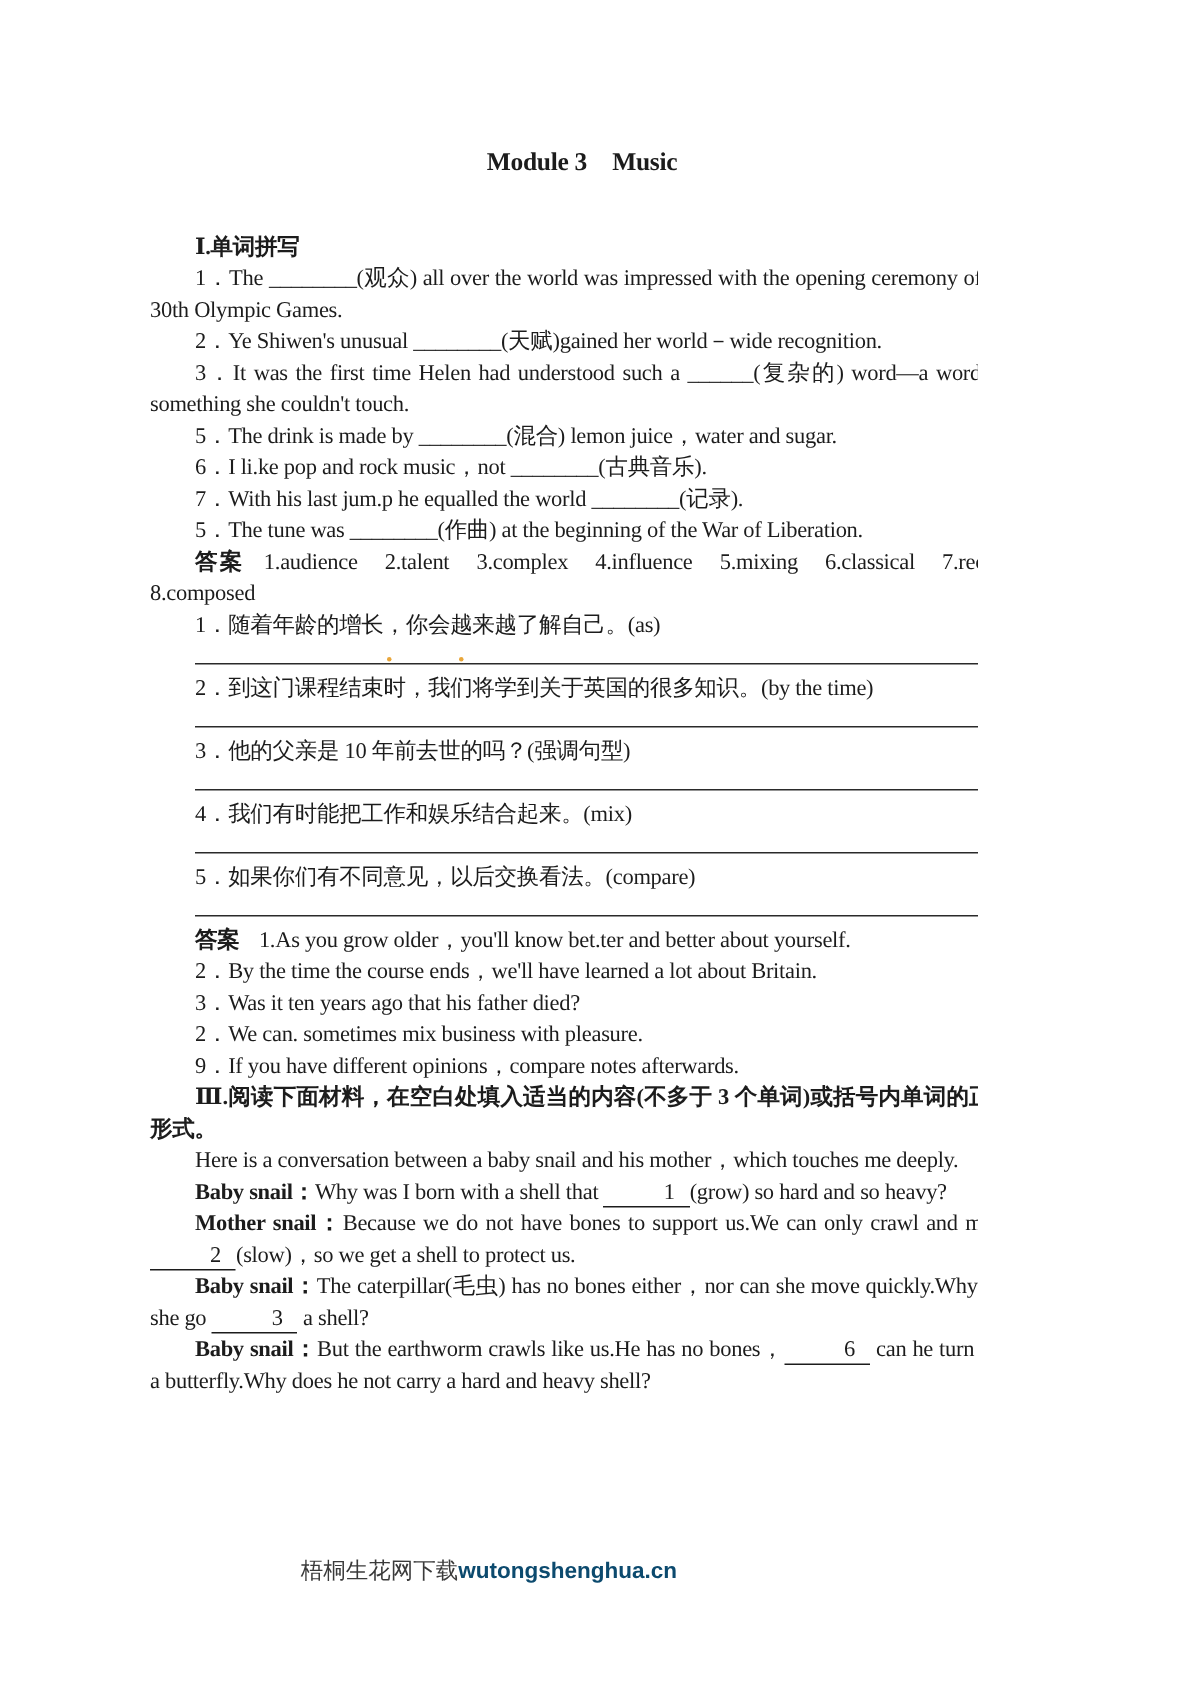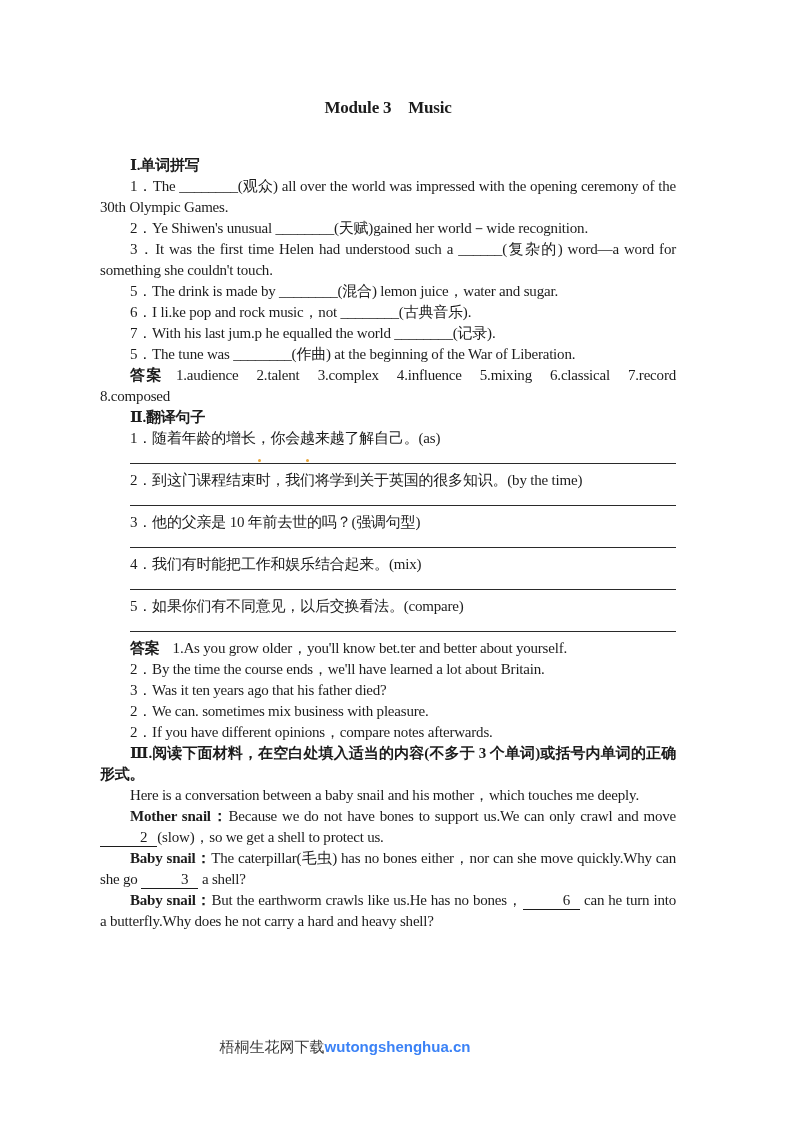--- a/index.html
+++ b/index.html
@@ -3,21 +3,20 @@
 <meta charset="utf-8">
 <style>
   html,body { margin:0; padding:0; background:#ffffff; }
   .page {
     position:relative;
     width:652px; height:1122px;
     background:#ffffff;
     font-family:"Liberation Serif","DejaVu Serif",serif;
     color:#1c1c1c;
     overflow:hidden;
-    padding-left:38px;
   }
   .content {
     position:absolute;
     left:100px; top:97px;
     width:576px;
     font-size:15px;
     line-height:21px;
     letter-spacing:-0.2px;
   }
   p { margin:0; text-align:justify; }
@@ -58,21 +57,21 @@
     top:1038px; left:0; right:0;
     display:flex;
     justify-content:center;
     align-items:baseline;
     font-size:15px;
   }
   .footer-cn { color:#3a3a3a; }
   .footer-url {
     font-family:"Liberation Sans","DejaVu Sans",sans-serif;
     font-weight:bold;
-    color:#3b82f6;
+    color:#0c4a6e;
   }
 </style>
 </head>
 <body>
 
 <div class="page">
   <div class="content">
 
     <p class="title">Module 3　Music</p>
 
@@ -82,21 +81,20 @@
       <p class="para">2．Ye Shiwen's unusual ________(天赋)gained her world－wide recognition.</p>
       <p class="para">3．It was the first time Helen had understood such a ______(复杂的) word—a word for something she couldn't touch.</p>
       <p class="para">5．The drink is made by ________(混合) lemon juice，water and sugar.</p>
       <p class="para">6．I li.ke pop and rock music，not ________(古典音乐).</p>
       <p class="para">7．With his last jum.p he equalled the world ________(记录).</p>
       <p class="para">5．The tune was ________(作曲) at the beginning of the War of Liberation.</p>
       <p class="para"><span class="ans-label">答案</span><span class="ans-text">1.audience　2.talent　3.complex　4.influence　5.mixing　6.classical　7.record 8.composed</span></p>
     </section>
 
     <section>
-      <p class="heading">Ⅱ.翻译句子</p>
 
       <p class="para">1．随着年龄的增长，你会越来越了解自己。(as)</p>
       <div class="writing-line">
         <i class="dot" style="left:128px"></i>
         <i class="dot" style="left:176px"></i>
       </div>
 
       <p class="para">2．到这门课程结束时，我们将学到关于英国的很多知识。(by the time)</p>
       <div class="writing-line"></div>
 
@@ -106,27 +104,28 @@
       <p class="para">4．我们有时能把工作和娱乐结合起来。(mix)</p>
       <div class="writing-line"></div>
 
       <p class="para">5．如果你们有不同意见，以后交换看法。(compare)</p>
       <div class="writing-line"></div>
 
       <p class="para"><span class="ans-label">答案</span><span class="ans-text">1.As you grow older，you'll know bet.ter and better about yourself.</span></p>
       <p class="para">2．By the time the course ends，we'll have learned a lot about Britain.</p>
       <p class="para">3．Was it ten years ago that his father died?</p>
       <p class="para">2．We can. sometimes mix business with pleasure.</p>
-      <p class="para">2．If you have different opinions，compare notes afterwards.</p>
+      <p class="para">9．If you have different opinions，compare notes afterwards.</p>
     </section>
 
     <section>
       <p class="heading">Ⅲ.阅读下面材料，在空白处填入适当的内容(不多于 3 个单词)或括号内单词的正确形式。</p>
       <p class="para">Here is a conversation between a baby snail and his mother，which touches me deeply.</p>
       <div id="dialogue">
+          <p class="para"><span class="speaker">Baby snail：</span>Why was I born with a shell that <span class="nblank">1</span>(grow) so hard and so heavy?</p>
           <p class="para"><span class="speaker">Mother snail：</span>Because we do not have bones to support us.We can only crawl and move <span class="nblank">2</span>(slow)，so we get a shell to protect us.</p>
           <p class="para"><span class="speaker">Baby snail：</span>The caterpillar(毛虫) has no bones either，nor can she move quickly.Why can she go <span class="nblank">3</span> a shell?</p>
           <p class="para"><span class="speaker">Baby snail：</span>But the earthworm crawls like us.He has no bones，<span class="nblank">6</span> can he turn into a butterfly.Why does he not carry a hard and heavy shell?</p>
         </div>
     </section>
 
   </div>
 
   <div class="footer">
     <span class="footer-cn">梧桐生花网下载</span>

